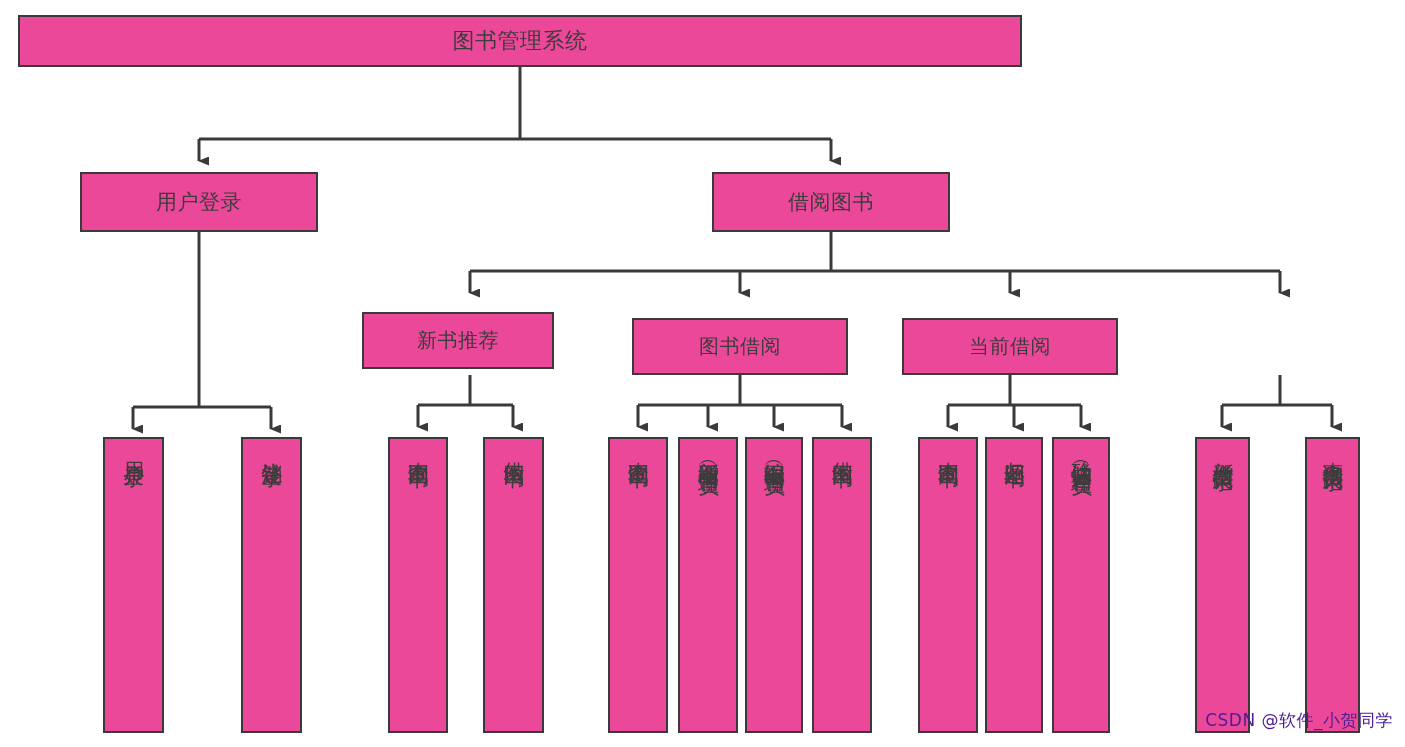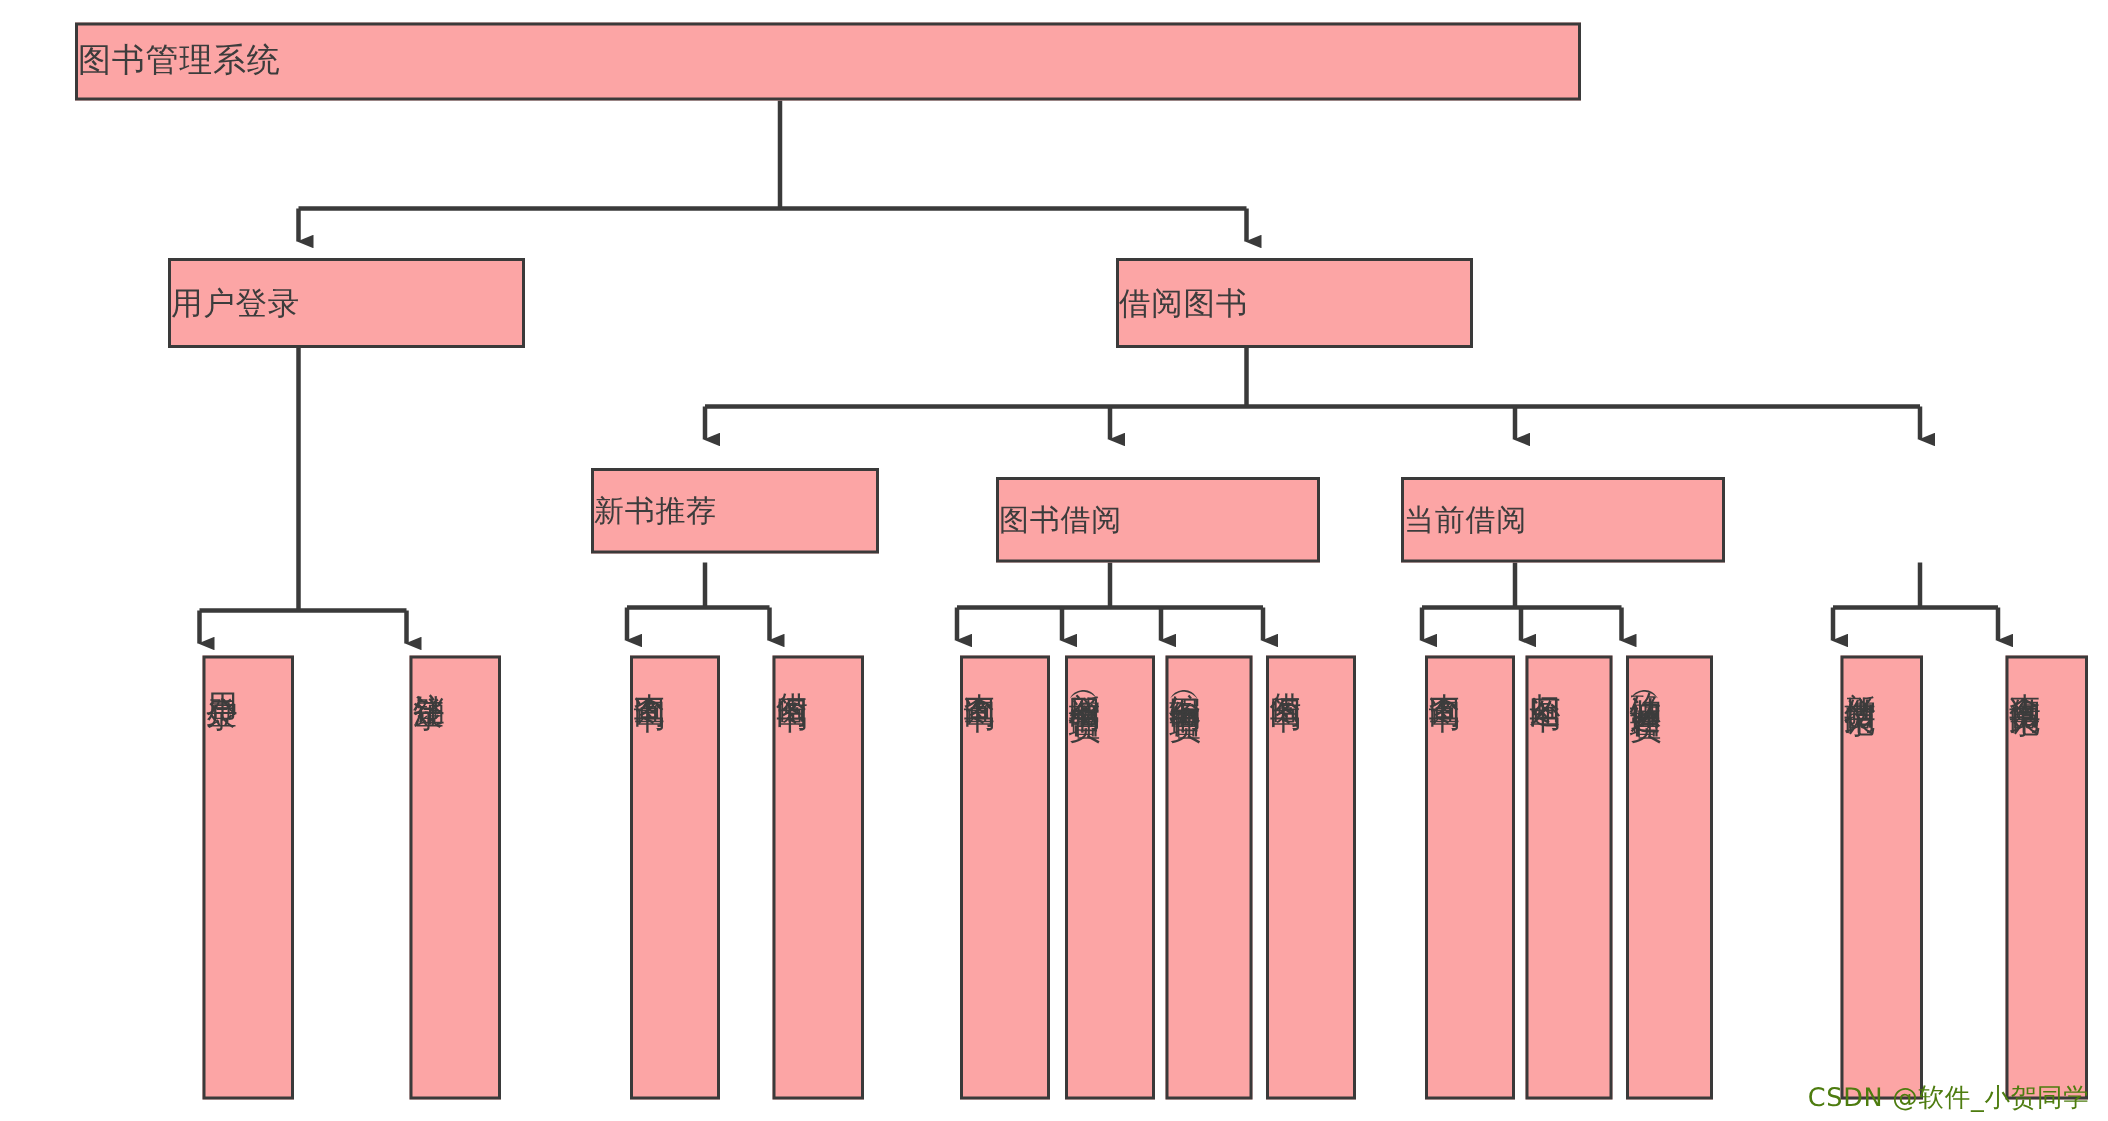--- a/index.html
+++ b/index.html
@@ -22,25 +22,25 @@
     position: absolute;
     left: 0;
     top: 0;
     width: 1405px;
     height: 747px;
   }
   .node {
     position: absolute;
     box-sizing: border-box;
     border: 2px solid #3a3a3a;
-    background: #fca5a5;
+    background: #ec4899;
     display: flex;
     align-items: center;
+    justify-content: center;
     z-index: 2;
-    margin-left: 32px;
   }
   .node-label {
     color: #3c3c3c;
     font-size: 21px;
     line-height: 1.18;
     letter-spacing: 0.5px;
     white-space: pre;
     text-align: center;
   }
   .node.vertical .node-label {
@@ -53,22 +53,22 @@
   .node.root .node-label { font-size: 22px; }
   .node.level2 .node-label { font-size: 21px; }
   .node.level3 .node-label { font-size: 20px; }
   .node.vertical {
     align-items: flex-start;
     padding-top: 6px;
   }
   #watermark {
     position: absolute;
     right: 12px;
-    bottom: 4px;
-    color: #4d7c0f;
+    bottom: 15px;
+    color: #4c1d95;
     font-size: 17px;
     letter-spacing: 0.5px;
     z-index: 5;
     white-space: pre;
     user-select: none;
   }
 </style>
 </head>
 <body>
 

